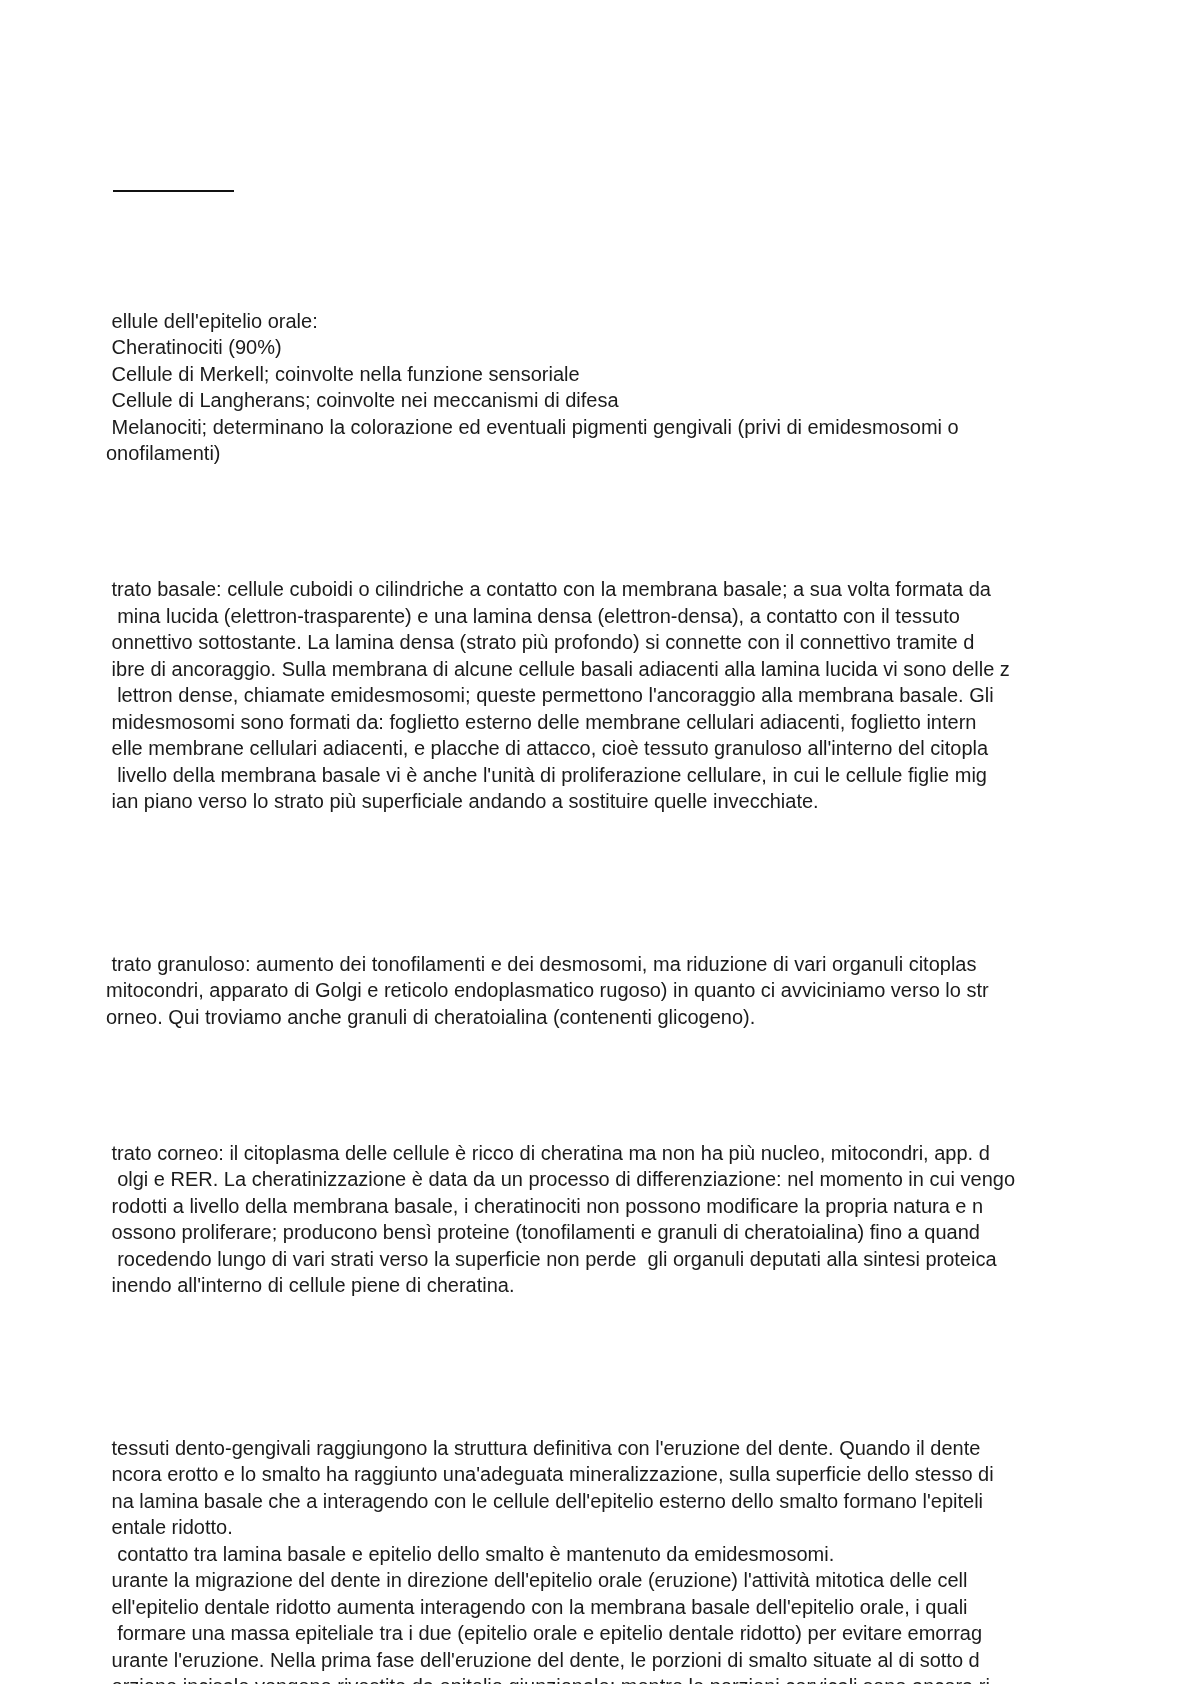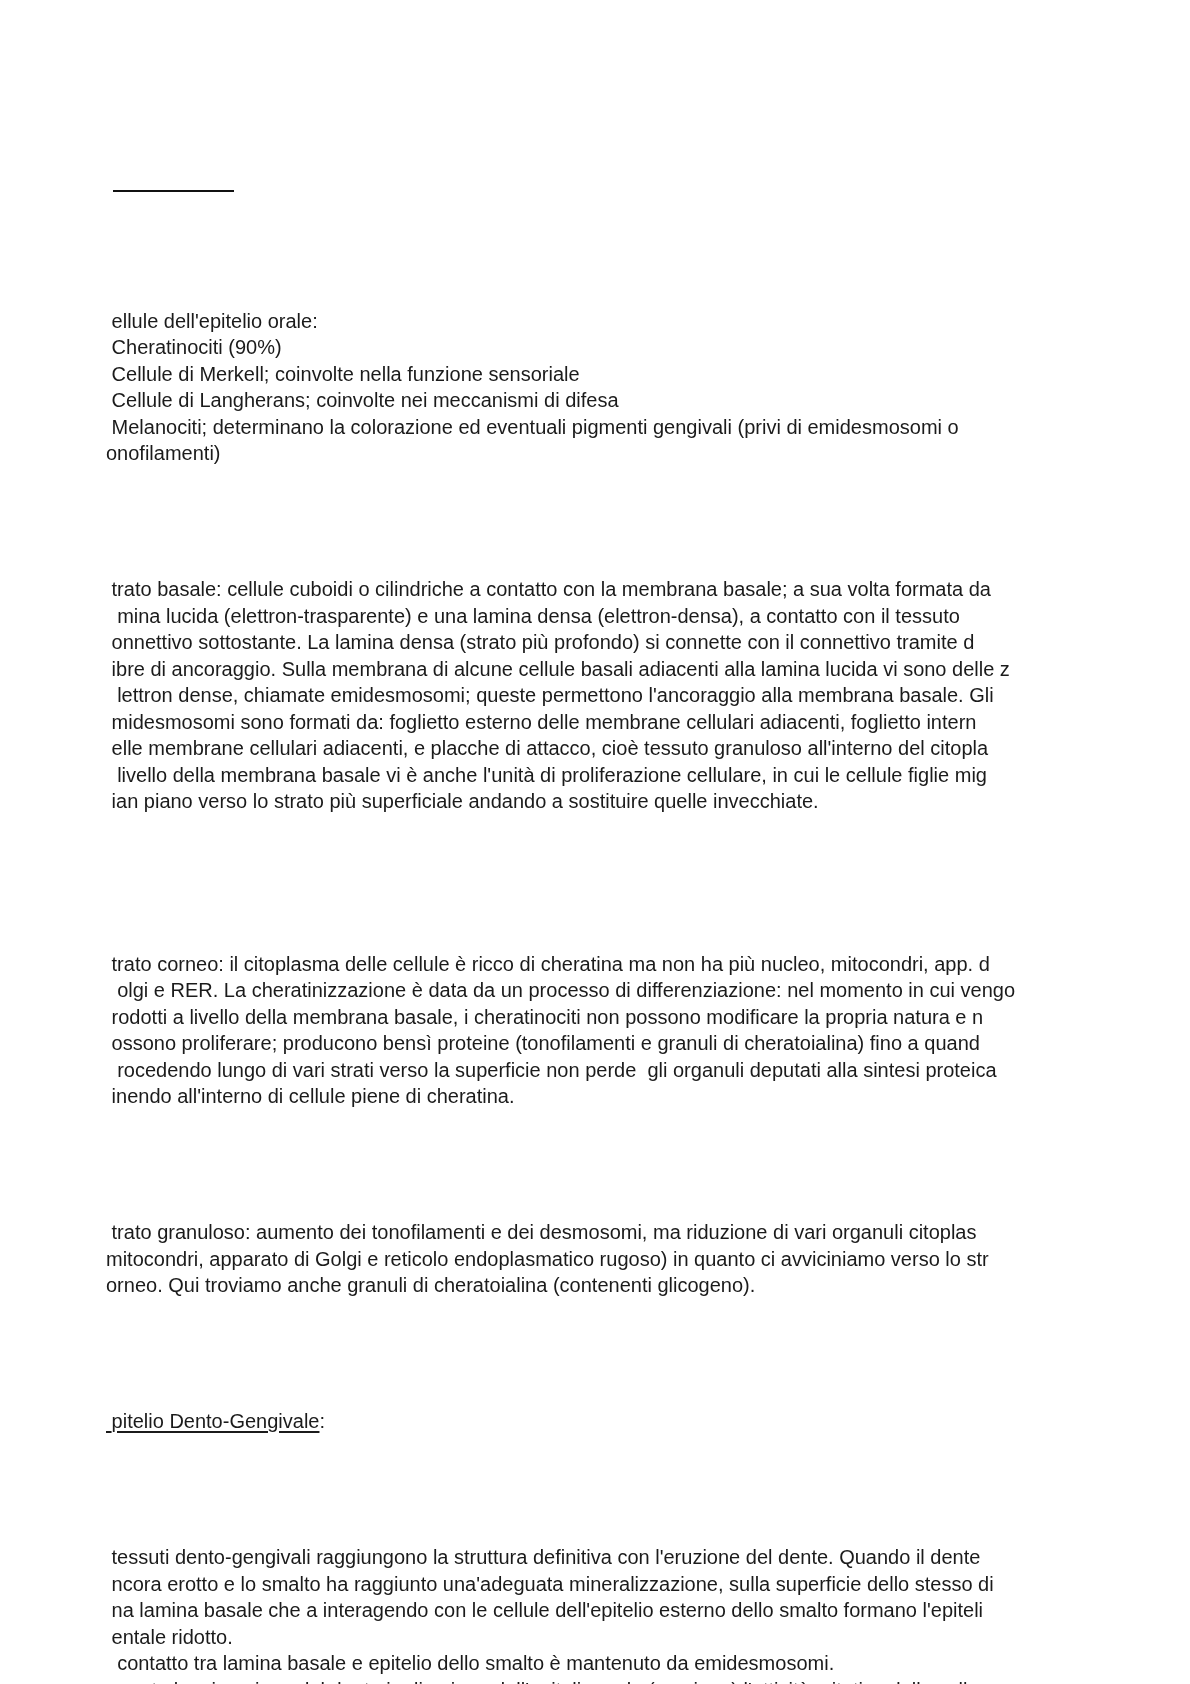--- a/index.html
+++ b/index.html
@@ -65,32 +65,31 @@
   mina lucida (elettron-trasparente) e una lamina densa (elettron-densa), a contatto con il tessuto
  onnettivo sottostante. La lamina densa (strato più profondo) si connette con il connettivo tramite d
  ibre di ancoraggio. Sulla membrana di alcune cellule basali adiacenti alla lamina lucida vi sono delle z
   lettron dense, chiamate emidesmosomi; queste permettono l'ancoraggio alla membrana basale. Gli
  midesmosomi sono formati da: foglietto esterno delle membrane cellulari adiacenti, foglietto intern
  elle membrane cellulari adiacenti, e placche di attacco, cioè tessuto granuloso all'interno del citopla
   livello della membrana basale vi è anche l'unità di proliferazione cellulare, in cui le cellule figlie mig
  ian piano verso lo strato più superficiale andando a sostituire quelle invecchiate.</div>
 
 
+    <div class="block"> trato granuloso: aumento dei tonofilamenti e dei desmosomi, ma riduzione di vari organuli citoplas
+mitocondri, apparato di Golgi e reticolo endoplasmatico rugoso) in quanto ci avviciniamo verso lo str
+orneo. Qui troviamo anche granuli di cheratoialina (contenenti glicogeno).</div>
+
     <div class="block"> trato corneo: il citoplasma delle cellule è ricco di cheratina ma non ha più nucleo, mitocondri, app. d
   olgi e RER. La cheratinizzazione è data da un processo di differenziazione: nel momento in cui vengo
  rodotti a livello della membrana basale, i cheratinociti non possono modificare la propria natura e n
  ossono proliferare; producono bensì proteine (tonofilamenti e granuli di cheratoialina) fino a quand
   rocedendo lungo di vari strati verso la superficie non perde  gli organuli deputati alla sintesi proteica
  inendo all'interno di cellule piene di cheratina.</div>
 
-    <div class="block"> trato granuloso: aumento dei tonofilamenti e dei desmosomi, ma riduzione di vari organuli citoplas
-mitocondri, apparato di Golgi e reticolo endoplasmatico rugoso) in quanto ci avviciniamo verso lo str
-orneo. Qui troviamo anche granuli di cheratoialina (contenenti glicogeno).</div>
-
-    <div class="heading"><span class="underlined"> pitelio Dento-Gengivale</span><span>:</span></div>
 
     <div class="block"> tessuti dento-gengivali raggiungono la struttura definitiva con l'eruzione del dente. Quando il dente
  ncora erotto e lo smalto ha raggiunto una'adeguata mineralizzazione, sulla superficie dello stesso di
  na lamina basale che a interagendo con le cellule dell'epitelio esterno dello smalto formano l'epiteli
  entale ridotto.
   contatto tra lamina basale e epitelio dello smalto è mantenuto da emidesmosomi.
  urante la migrazione del dente in direzione dell'epitelio orale (eruzione) l'attività mitotica delle cell
  ell'epitelio dentale ridotto aumenta interagendo con la membrana basale dell'epitelio orale, i quali
   formare una massa epiteliale tra i due (epitelio orale e epitelio dentale ridotto) per evitare emorrag
  urante l'eruzione. Nella prima fase dell'eruzione del dente, le porzioni di smalto situate al di sotto d

